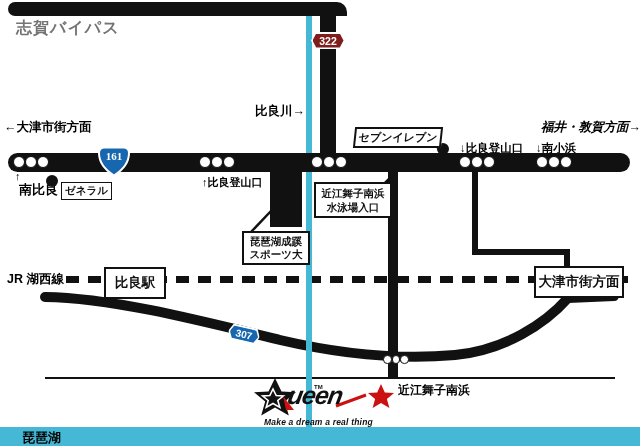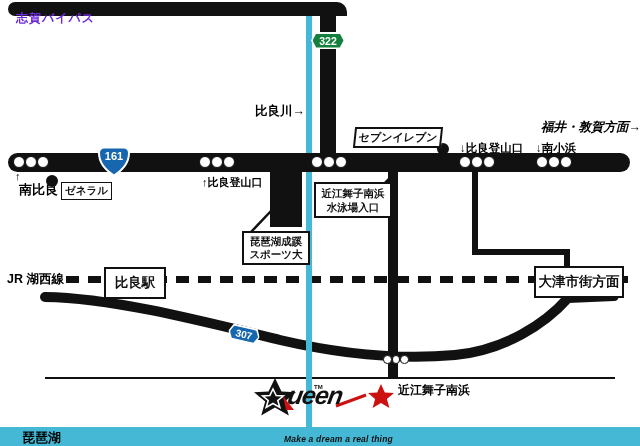--- a/index.html
+++ b/index.html
@@ -36,32 +36,33 @@
   <div class="dashes"></div>
 
   <div class="road" style="left:45px;top:377px;width:570px;height:2.4px;z-index:1;"></div>
 
   <div class="abs" style="left:306px;top:16px;width:6px;height:411px;background:#45b8d5;z-index:2;"></div>
 
   <div class="abs" style="left:0;top:427px;width:640px;height:19px;background:#45b8d5;z-index:2;"></div>
   <div class="lbl" style="left:22px;top:429px;font-size:13px;font-weight:700;z-index:3;">琵琶湖</div>
 
   <div class="road" style="left:8px;top:2px;width:339px;height:14px;border-radius:7px 10px 0 7px;z-index:3;"></div>
-  <div class="lbl" style="left:16px;top:10px;font-size:12px;color:#6d28d9;letter-spacing:1px;z-index:4;">志賀バイパス</div>
+  <div class="lbl" style="left:16px;top:18px;font-size:16px;color:#737373;letter-spacing:1px;z-index:4;">志賀バイパス</div>
 
   <div class="road" style="left:320px;top:4px;width:16px;height:168px;z-index:3;"></div>
 
   <div class="hex-outer" style="left:311px;top:32px;width:34px;height:17px;">
-    <div class="hex-inner" style="background:#15803d;">
+    <div class="hex-inner" style="background:#7f1d1d;">
       <span>322</span>
     </div>
   </div>
 
   <div class="lbl" style="left:255px;top:103px;font-size:12.5px;z-index:4;">比良川→</div>
 
+  <div class="lbl" style="left:4px;top:119px;font-size:12.5px;">←大津市街方面</div>
   <div class="lbl" style="left:541px;top:119px;font-size:12.5px;font-style:italic;">福井・敦賀方面→</div>
 
   <div class="road" style="left:8px;top:153px;width:622px;height:19px;border-radius:10px;z-index:3;"></div>
 
   <div class="signal" style="left:13px;top:156px;">
     <span class="bulb"></span>
       <span class="bulb"></span>
       <span class="bulb"></span>
   </div>
   <div class="signal" style="left:199px;top:156px;">
@@ -78,21 +79,21 @@
     <span class="bulb"></span>
       <span class="bulb"></span>
       <span class="bulb"></span>
   </div>
   <div class="signal" style="left:536px;top:156px;">
     <span class="bulb"></span>
       <span class="bulb"></span>
       <span class="bulb"></span>
   </div>
 
-  <div class="abs" style="left:96px;top:145px;width:36px;height:33px;z-index:8;">
+  <div class="abs" style="left:96px;top:145px;width:36px;height:33px;z-index:8;font-family:Liberation Serif, serif;">
     <svg width="36" height="33" viewBox="0 0 36 33">
       <path d="M3,8 Q3,2.5 8.5,2.5 L27.5,2.5 Q33,2.5 33,8 Q33,21 18,30.5 Q3,21 3,8 Z" fill="#1767b0" stroke="#fff" stroke-width="2"></path>
     </svg>
     <div class="abs" style="left:0;top:5px;width:36px;text-align:center;color:#fff;font-weight:700;font-size:11px;">161</div>
   </div>
 
   <div class="lbl" style="left:460px;top:141px;font-size:11.5px;">↓比良登山口</div>
   <div class="lbl" style="left:536px;top:141px;font-size:11.5px;">↓南小浜</div>
 
   <div class="map-box" style="left:354px;top:127px;width:84px;height:17px;font-size:11px;transform:skewX(-6deg);">
@@ -156,15 +157,15 @@
 
     <g>
       <polygon points="275,378 281.5,391.5 296,392.2 284.8,401.4 288.8,415.5 275,407.6 261.2,415.5 265.2,401.4 254,392.2 268.5,391.5" fill="#111"></polygon>
       <polygon points="273,389 276.2,395.6 283.3,396 277.8,400.5 279.8,407.4 273,403.5 266.2,407.4 268.2,400.5 262.7,396 269.8,395.6" fill="none" stroke="#fff" stroke-width="1.6"></polygon>
       <polygon points="283,396 294,410 286,410" fill="#cc1111"></polygon>
     </g>
   </svg>
 
   <div class="abs" style="left:288px;top:383px;z-index:8;transform:skewX(-10deg);font-weight:900;font-style:italic;font-size:25px;letter-spacing:-1px;color:#111;line-height:1;">ueen</div>
   <div class="abs" style="left:314px;top:384px;z-index:8;font-size:6px;font-weight:700;">TM</div>
-  <div class="abs tagline" style="left:264px;top:434px;z-index:8;margin-left:20px;">Make a dream a real thing</div>
+  <div class="abs tagline" style="left:264px;top:417px;z-index:8;">Make a dream a real thing</div>
 
 </div>
 
 </body></html>

